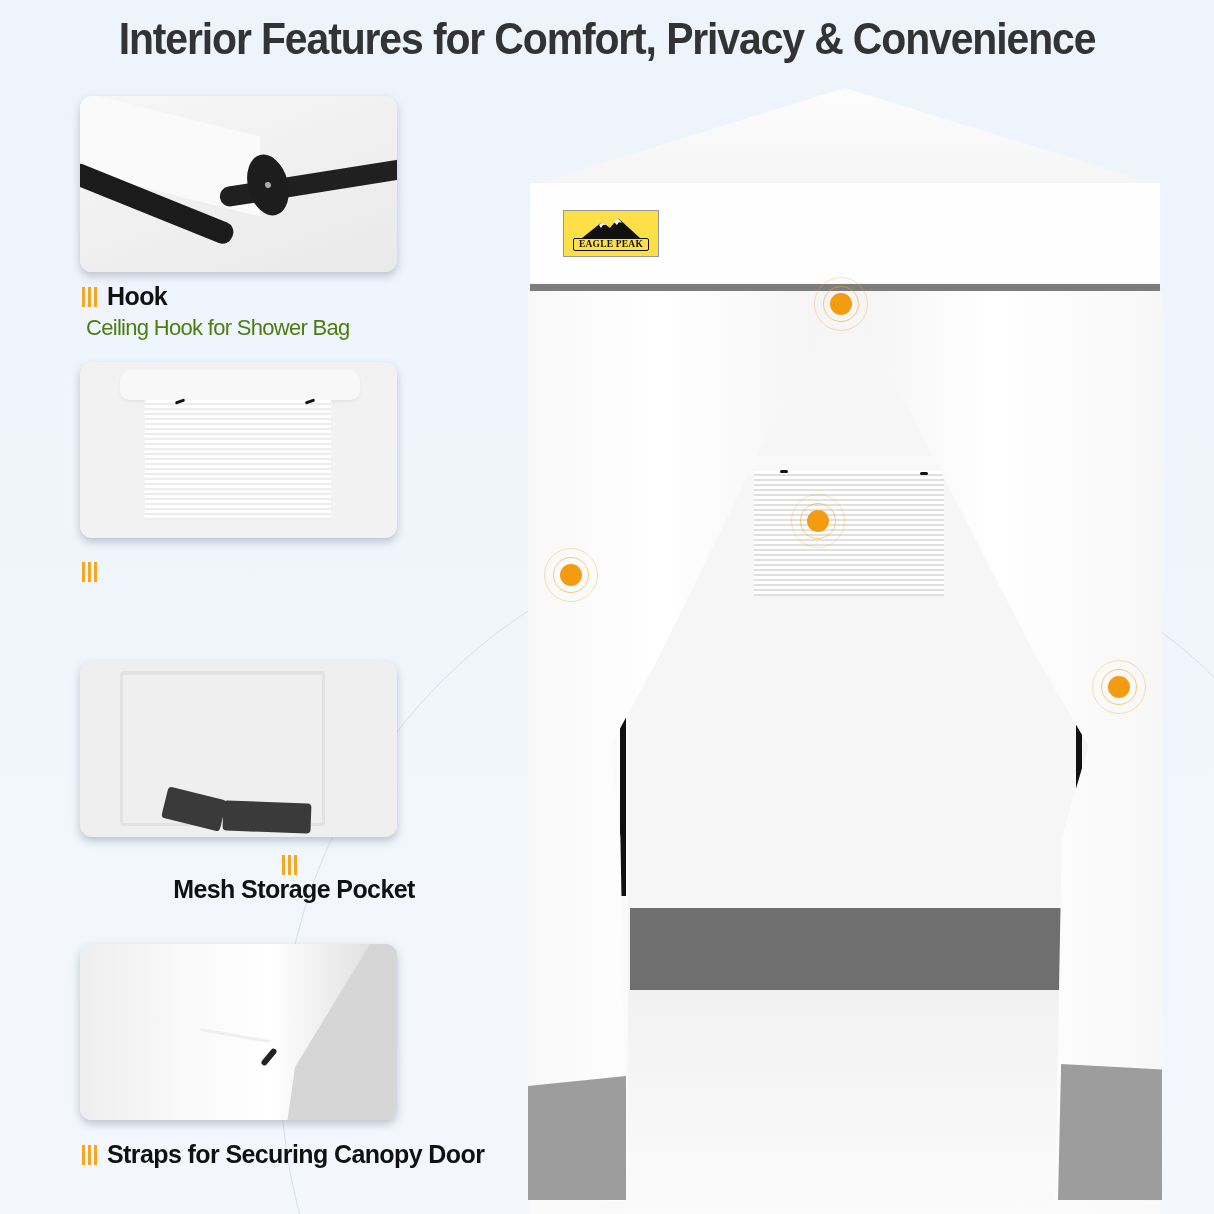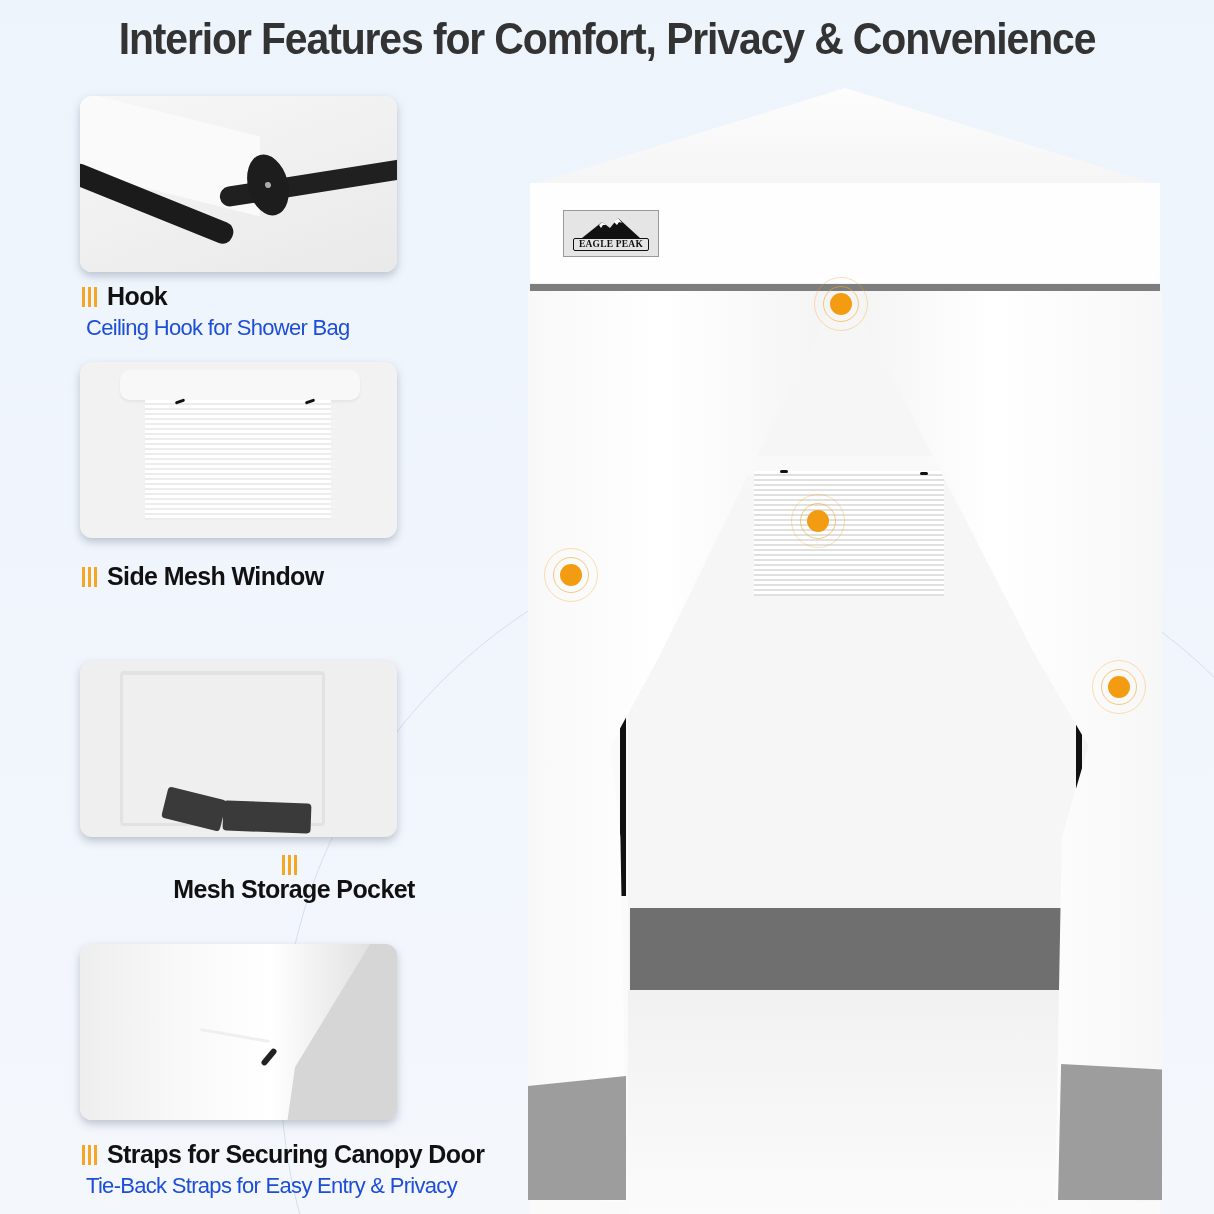--- a/index.html
+++ b/index.html
@@ -32,21 +32,21 @@
     box-shadow: 0 4px 8px rgba(90, 100, 120, 0.35);
   }
   .feature-heading {
     display: flex; align-items: center; margin-top: 10px; margin-left: 2px;
     font-weight: 700; font-size: 25px; letter-spacing: -0.6px; color: #111;
   }
   .bars { display: flex; gap: 3px; margin-right: 10px; height: 20px; }
   .bars span { width: 3px; height: 20px; background: #f5a623; display: block; }
   .feature-desc {
     margin-top: 4px; margin-left: 6px;
-    font-size: 22px; letter-spacing: -0.7px; color: #1d4ed8;
+    font-size: 22px; letter-spacing: -0.7px; color: #4d7c0f;
   }
 
   
   .t1 { background: linear-gradient(160deg, #f7f7f7 0%, #e9e9e9 100%); }
   .t1 .fabric { position:absolute; left:0; top:18px; width:180px; height:80px; background:#fbfbfb; transform: skewY(14deg); opacity:.9;}
   .t1 .pole1 { position:absolute; left:-10px; top:64px; width:175px; height:22px; background:#1b1b1b; border-radius:10px; transform: rotate(22deg); transform-origin:left center; }
   .t1 .pole2 { position:absolute; left:140px; top:92px; width:190px; height:20px; background:#202020; border-radius:10px; transform: rotate(-9deg); transform-origin:left center; }
   .t1 .knob { position:absolute; left:168px; top:58px; width:40px; height:62px; background:#1d1d1d; border-radius:50%; transform: rotate(-15deg); }
   .t1 .knob::after { content:""; position:absolute; left:17px; top:28px; width:6px; height:6px; border-radius:50%; background:#aaa; }
 
@@ -73,21 +73,21 @@
   
   .tent { position:absolute; left: 528px; top: 86px; width: 634px; height: 1128px; }
   .roof {
     position:absolute; left:0; top:0; width:634px; height:100px;
     background: linear-gradient(180deg, #fdfdfd 0%, #f5f5f5 100%);
     clip-path: polygon(50% 2%, 100% 100%, 0% 100%);
   }
   .valance { position:absolute; left:2px; top:97px; width:630px; height:100px; background:#fefefe; }
   .logo-box {
     position:absolute; left:35px; top:124px; width:96px; height:47px;
-    border:1px solid #999; background:#e5e5e5;
+    border:1px solid #999; background:#fde047;
     display:flex; flex-direction:column; align-items:center; justify-content:flex-end; padding-bottom:5px;
   }
   .logo-mtn { width:62px; height:22px; }
   .logo-text {
     font-family: "Liberation Serif", serif; font-size:9.5px; font-weight:700; color:#111;
     border:1px solid #111; padding:0 5px; border-radius:2px; letter-spacing:0.2px; line-height:11px;
   }
   .bar-strip { position:absolute; left:2px; top:198px; width:630px; height:7px; background:#7d7d7d; }
   .walls { position:absolute; left:2px; top:205px; width:630px; height:923px; background:#fafafa; }
   .interior {
@@ -162,21 +162,20 @@
     <div class="mesh"></div>
     <div class="clip" style="left:95px; top:38px;"></div>
     <div class="clip" style="left:225px; top:38px;"></div>
   </div>
   <div class="feature-heading" style="margin-top:24px;">
     <span class="bars">
         <span></span>
         <span></span>
         <span></span>
       </span>
-    <span>Side Mesh Window</span>
   </div>
 </div>
 
 <div class="feature" style="top:661px;">
   <div class="thumb t3">
     <div class="pocket"></div>
     <div class="card" style="left:84px; top:132px; width:60px; height:32px; transform: rotate(14deg);"></div>
     <div class="card" style="left:143px; top:141px; width:88px; height:30px; transform: rotate(2deg);"></div>
   </div>
   <div class="feature-heading" style="margin-top:18px;flex-direction:column;">
@@ -196,21 +195,20 @@
     <div class="toggle"></div>
   </div>
   <div class="feature-heading" style="margin-top:20px;">
     <span class="bars">
         <span></span>
         <span></span>
         <span></span>
       </span>
     <span>Straps for Securing Canopy Door</span>
   </div>
-  <div class="feature-desc">Tie-Back Straps for Easy Entry &amp; Privacy</div>
 </div>
 
 <div class="tent">
   <div class="roof"></div>
   <div class="valance"></div>
   <div class="logo-box">
     <svg class="logo-mtn" viewBox="0 0 62 22">
       <polygon points="2,22 22,6 30,12 38,2 60,22" fill="#111"></polygon>
       <polygon points="34,6 38,2 42,7 39,6 37,9" fill="#fff"></polygon>
       <polygon points="19,9 22,6 26,9 23,9 21,12" fill="#fff"></polygon>

